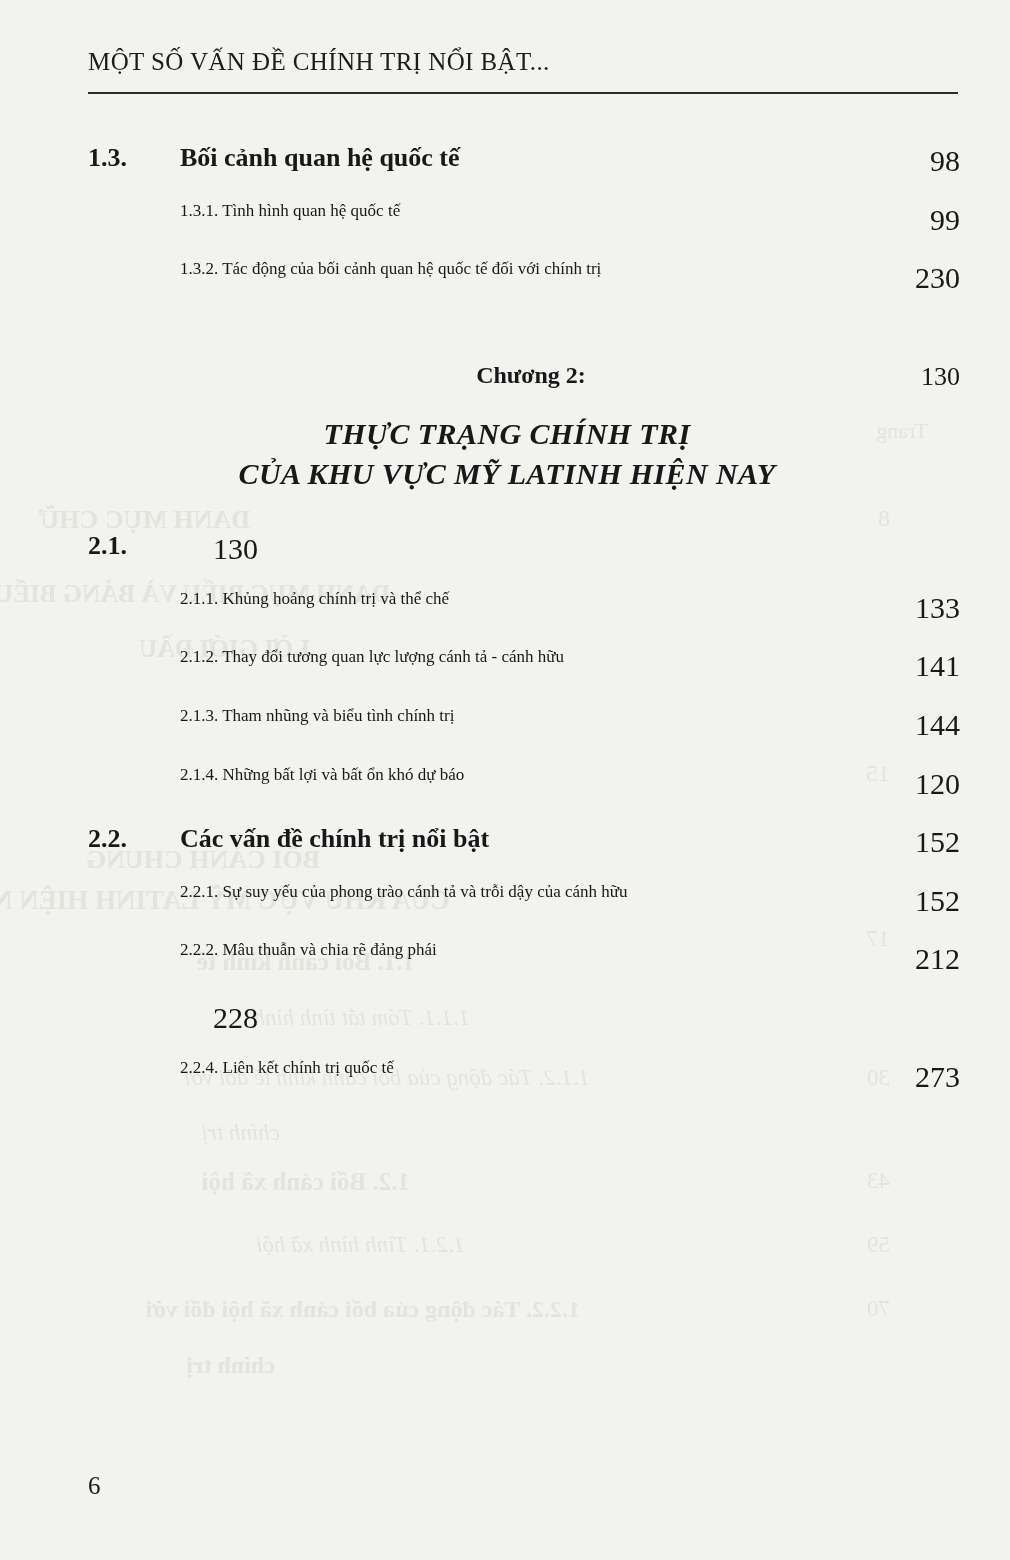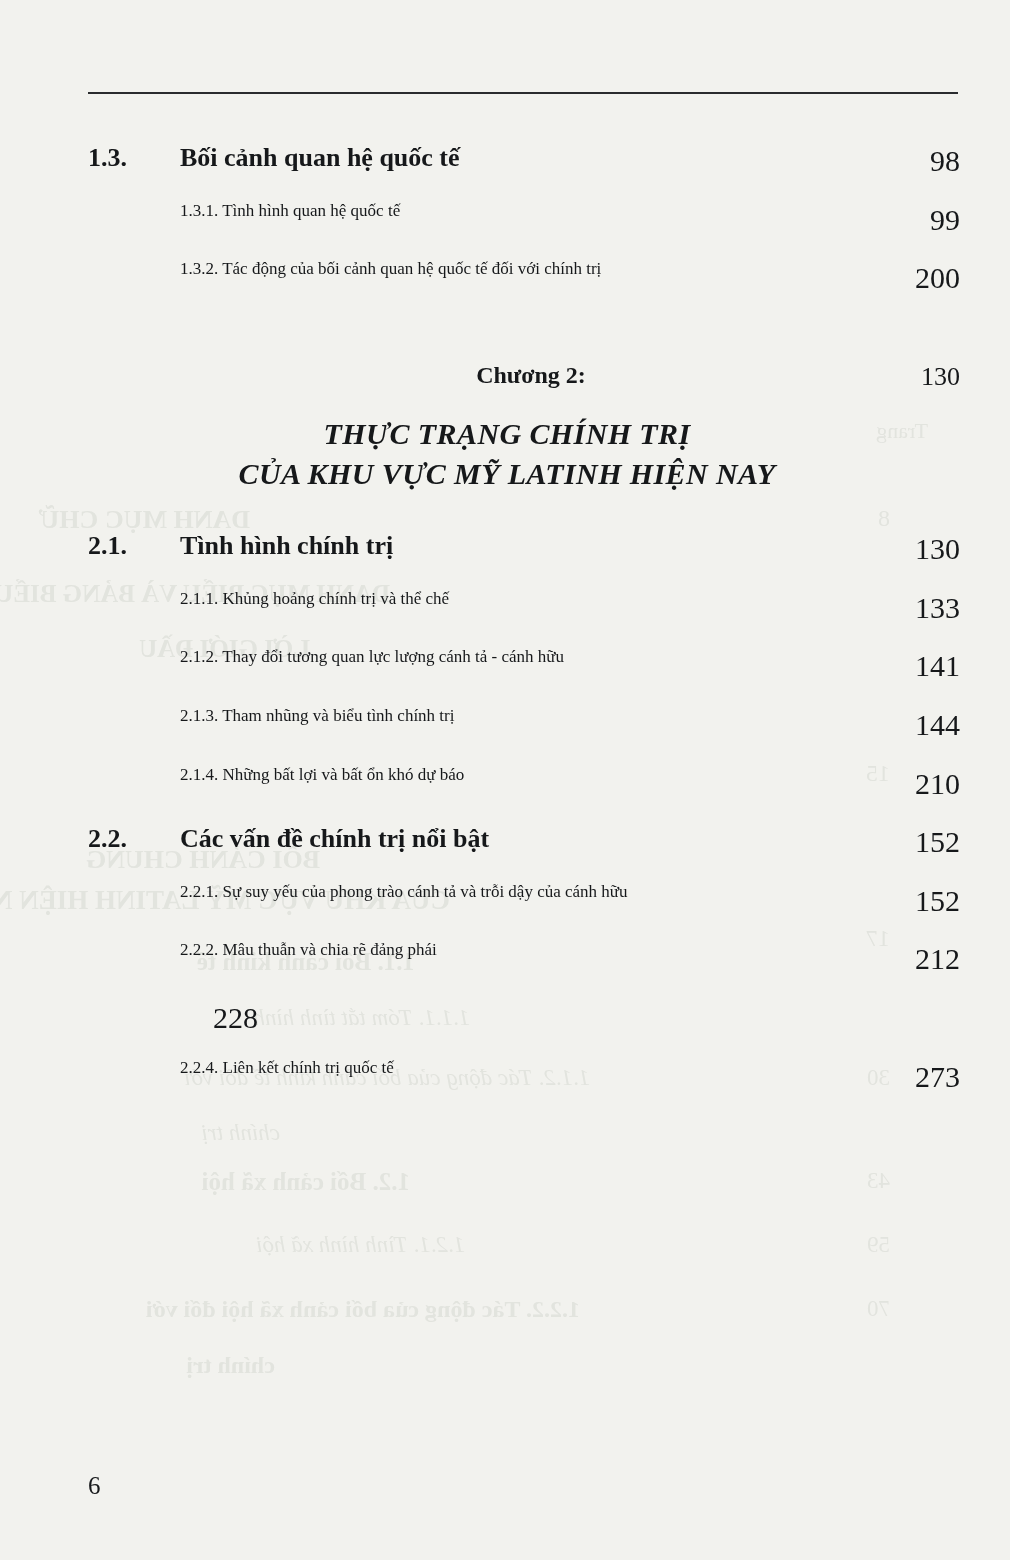--- a/index.html
+++ b/index.html
@@ -171,56 +171,56 @@
       <div class="g gi" style="top: 1120px; left: 730px; font-size: 23px;">chính trị</div>
       <div class="g gb" style="top: 1168px; left: 600px; font-size: 25px;">1.2.  Bối cảnh xã hội</div>
       <div class="g" style="top: 1168px; left: 120px; font-size: 23px;">43</div>
       <div class="g gi" style="top: 1232px; left: 545px; font-size: 23px;">1.2.1. Tình hình xã hội</div>
       <div class="g" style="top: 1232px; left: 120px; font-size: 23px;">59</div>
       <div class="g gb" style="top: 1296px; left: 430px; font-size: 24px;">1.2.2. Tác động của bối cảnh xã hội đối với</div>
       <div class="g" style="top: 1296px; left: 120px; font-size: 23px;">70</div>
       <div class="g gb" style="top: 1352px; left: 735px; font-size: 24px;">chính trị</div>
     </div>
 
+  <div class="running-head">MỘT SỐ VẤN ĐỀ CHÍNH TRỊ NỔI BẬT...</div>
   <div class="running-head-rule"></div>
 
   <div class="toc">
 
     <div class="row">
       <div class="num">1.3.</div>
       <div class="title bold">Bối cảnh quan hệ quốc tế</div>
       <div class="page-no">98</div>
     </div>
 
     <div class="row sub">
       <div class="num blank"></div>
       <div class="title ital">1.3.1. Tình hình quan hệ quốc tế</div>
       <div class="page-no">99</div>
     </div>
 
     <div class="row sub">
       <div class="num blank"></div>
       <div class="title ital">1.3.2. Tác động của bối cảnh quan hệ quốc tế đối với chính trị</div>
-      <div class="page-no">200</div>
+      <div class="page-no">230</div>
     </div>
 
     <div class="chapter-block">
       <div class="chapter-line">
         <div class="chapter-label">Chương 2:</div>
         <div class="chapter-page">130</div>
       </div>
       <div class="chapter-title">
         <div>THỰC TRẠNG CHÍNH TRỊ</div>
         <div>CỦA KHU VỰC MỸ LATINH HIỆN NAY</div>
       </div>
     </div>
 
     <div class="row">
       <div class="num">2.1.</div>
-      <div class="title bold">Tình hình chính trị</div>
       <div class="page-no">130</div>
     </div>
 
     <div class="row sub">
       <div class="num blank"></div>
       <div class="title ital">2.1.1. Khủng hoảng chính trị và thể chế</div>
       <div class="page-no">133</div>
     </div>
 
     <div class="row sub">
@@ -231,21 +231,21 @@
 
     <div class="row sub">
       <div class="num blank"></div>
       <div class="title ital">2.1.3. Tham nhũng và biểu tình chính trị</div>
       <div class="page-no">144</div>
     </div>
 
     <div class="row sub">
       <div class="num blank"></div>
       <div class="title ital">2.1.4. Những bất lợi và bất ổn khó dự báo</div>
-      <div class="page-no">210</div>
+      <div class="page-no">120</div>
     </div>
 
     <div class="row">
       <div class="num">2.2.</div>
       <div class="title bold">Các vấn đề chính trị nổi bật</div>
       <div class="page-no">152</div>
     </div>
 
     <div class="row sub">
       <div class="num blank"></div>

